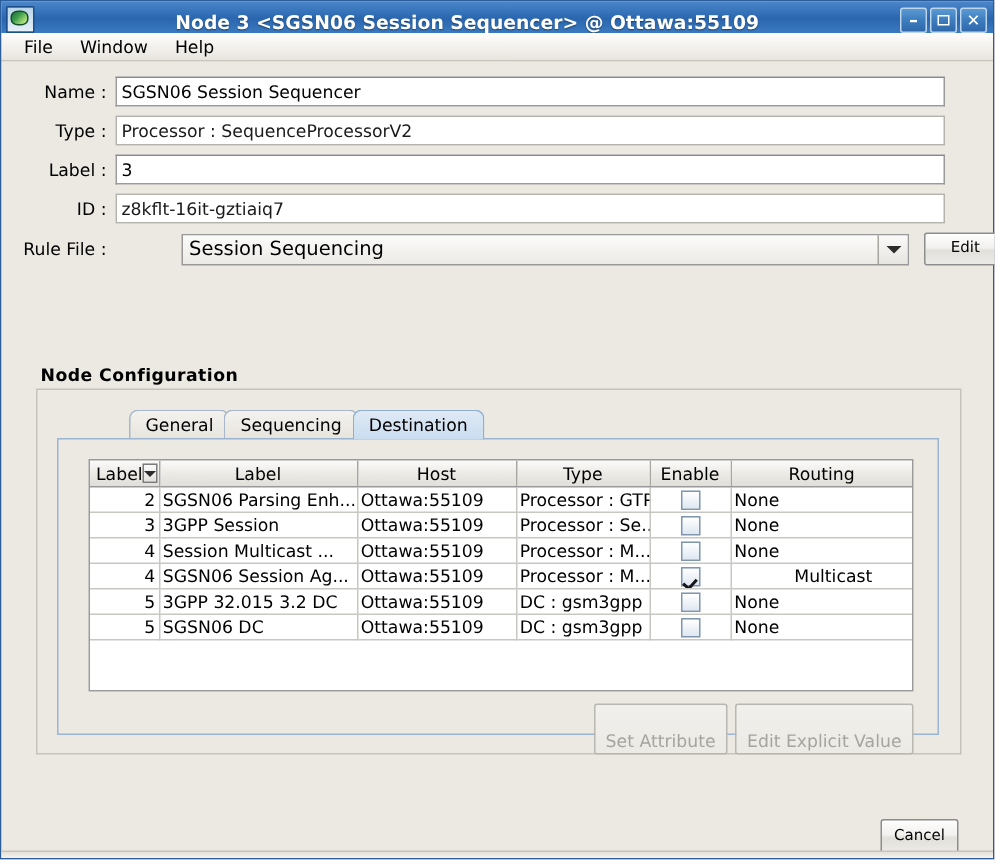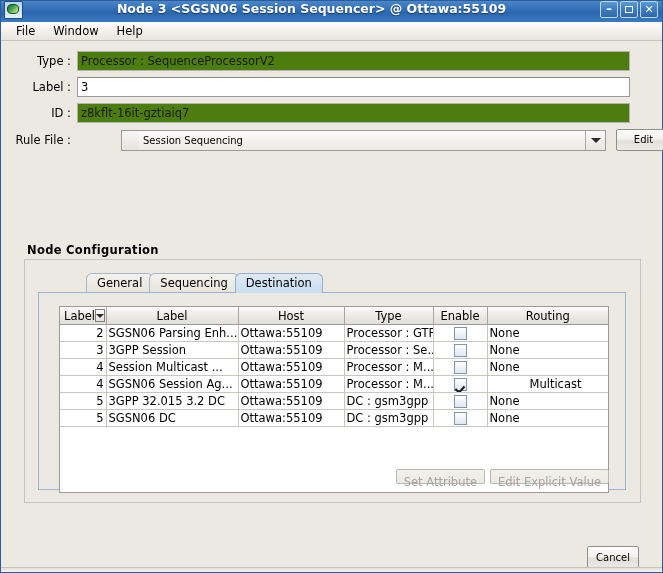--- a/index.html
+++ b/index.html
@@ -26,21 +26,21 @@
     display: flex;
     flex-direction: column;
   }
 
   
   #titlebar {
     height: 21px;
     flex: 0 0 21px;
     background: linear-gradient(to bottom, #4a86c8 0%, #2f6cb4 45%, #2a66ae 55%, #3b7ac0 100%);
     display: flex;
-    align-items: flex-start;
+    align-items: flex-end;
     padding: 0 2px 0 3px;
     box-sizing: border-box;
     position: relative;
   }
   #app-icon {
     width: 17px;
     height: 16px;
     border: 1px solid #1d4f8c;
     background: linear-gradient(to bottom, #b9d4e8, #e6f0f7);
     border-radius: 1px;
@@ -157,21 +157,21 @@
     border-top-color: #888;
     background: #ffffff;
     font-size: 11.5px;
     line-height: 18px;
     padding: 0 3px;
     color: #000;
     overflow: hidden;
     white-space: nowrap;
   }
   .field.readonly {
-    background: #4d7c0f;
+    background: #ffffff;
     border: 1px solid #b4b2ad;
     color: #1a1a1a;
   }
   .field.editable {
     width: 553px;
   }
   .field.readonly { width: 553px; }
 
   .combo-wrap {
     display: flex;
@@ -184,28 +184,27 @@
     box-sizing: border-box;
     border: 1px solid #9a9a9a;
     background: linear-gradient(to bottom, #f7f7f6, #e6e4df);
     display: flex;
     align-items: center;
     position: relative;
   }
   .combo .combo-text {
     flex: 1 1 auto;
     padding-left: 4px;
-    font-size: 10px;
+    font-size: 13px;
     color: #000;
     background: linear-gradient(to bottom, #fbfbfa, #eceae5);
     height: 19px;
     line-height: 19px;
     overflow: hidden;
     white-space: nowrap;
-    margin-left: 17px;
   }
   .combo .combo-arrow {
     width: 19px;
     height: 19px;
     flex: 0 0 auto;
     border-left: 1px solid #a8a6a1;
     background: linear-gradient(to bottom, #fafaf9 0%, #e7e5e0 100%);
     display: flex;
     align-items: center;
     justify-content: center;
@@ -295,21 +294,21 @@
     border: 1px solid #9ab4d2;
     background: #ece9e3;
   }
 
   
   #table-wrap {
     position: absolute;
     left: 20px;
     top: 13px;
     width: 550px;
-    height: 187px;
+    height: 155px;
     box-sizing: border-box;
     border: 1px solid #9a9a9a;
     background: #fff;
     overflow: hidden;
   }
   table.grid {
     border-collapse: collapse;
     width: 100%;
     table-layout: fixed;
     font-size: 11.5px;
@@ -395,21 +394,21 @@
     gap: 5px;
   }
   .btn.disabled {
     color: #a6a49f;
     border-color: #b9b7b2;
     background: linear-gradient(to bottom, #f2f0ec 0%, #eceae5 100%);
     box-shadow: none;
     height: 15px;
     line-height: 17px;
     font-size: 11.5px;
-    padding: 4px 7px;
+    padding: 16px 7px;
   }
 
   
   #bottom-buttons {
     position: absolute;
     right: 23px;
     top: 505px;
     display: flex;
     gap: 8px;
     flex-direction: column;
@@ -452,20 +451,24 @@
   <div id="menubar">
     <div class="menu-item">File</div>
     <div class="menu-item">Window</div>
     <div class="menu-item">Help</div>
   </div>
 
   <div id="content">
 
     <div id="form">
 
+      <div class="form-row">
+        <div class="form-label">Name :</div>
+        <div class="field editable">SGSN06 Session Sequencer</div>
+      </div>
 
       <div class="form-row">
         <div class="form-label">Type :</div>
         <div class="field readonly">Processor : SequenceProcessorV2</div>
       </div>
 
       <div class="form-row">
         <div class="form-label">Label :</div>
         <div class="field editable">3</div>
       </div>

